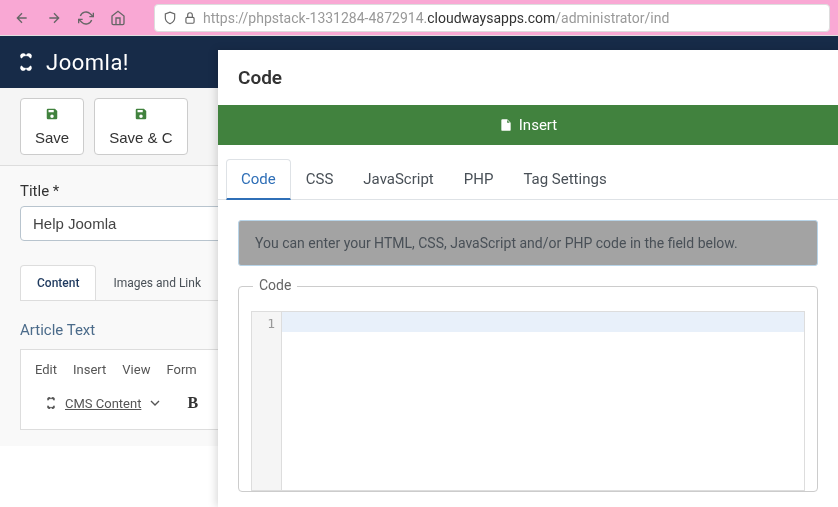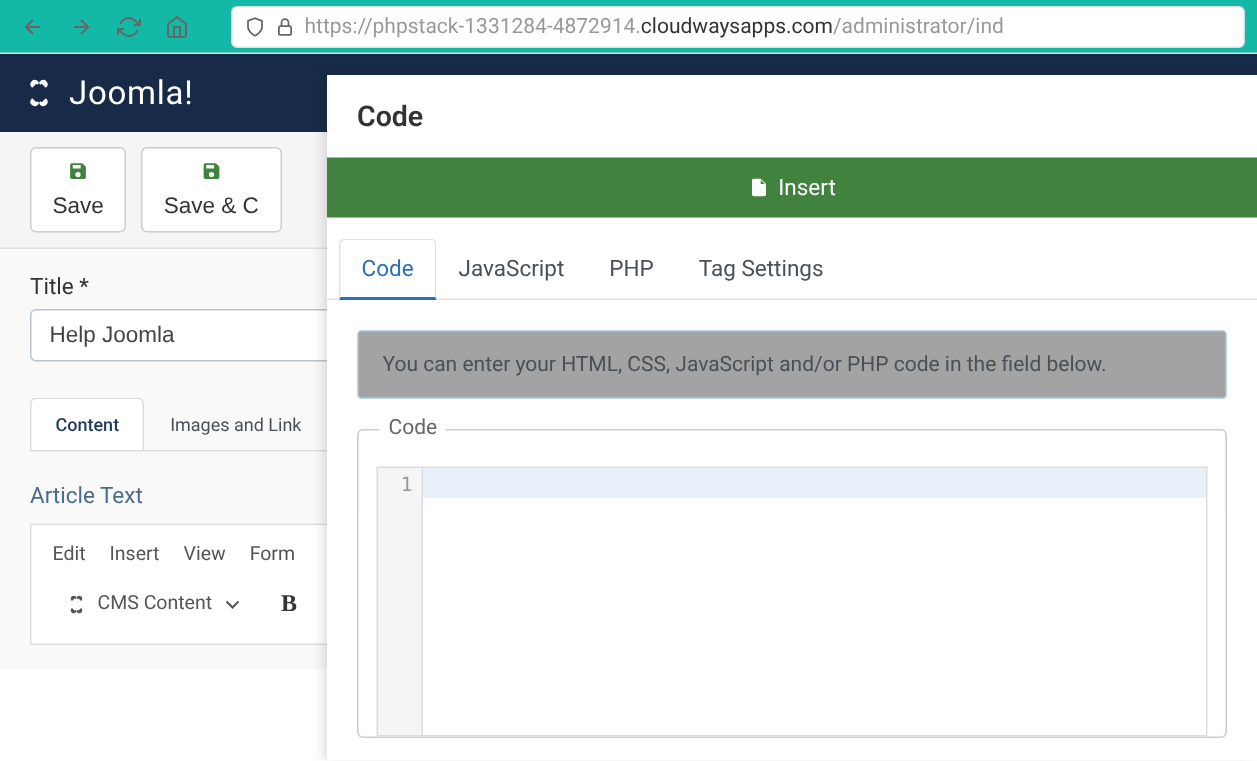--- a/index.html
+++ b/index.html
@@ -1,19 +1,19 @@
 <!DOCTYPE html>
 <html><head>
   <meta charset="utf-8">
   <style>
     * { box-sizing: border-box; margin: 0; padding: 0; }
     body { font-family: -apple-system, BlinkMacSystemFont, "Segoe UI", Roboto, sans-serif; font-size: 14px; color: #333; background: #fff; width: 838px; height: 507px; overflow: hidden; position: relative; }
     
     
-    .browser-bar { height: 36px; display: flex; align-items: center; padding: 0 8px; gap: 4px; border-bottom: 1px solid #e0e0e0; background: #14b8a6; }
+    .browser-bar { height: 36px; display: flex; align-items: center; padding: 0 8px; gap: 4px; border-bottom: 1px solid #e0e0e0; background: #f9a8d4; }
     .nav-btn { width: 28px; height: 28px; display: flex; align-items: center; justify-content: center; background: transparent; border: none; color: #666; cursor: pointer; border-radius: 4px; }
     .nav-btn svg { width: 16px; height: 16px; }
     .url-wrap { flex: 1; display: flex; align-items: center; gap: 6px; margin-left: 18px; padding: 4px 8px; border: 1px solid #ddd; border-radius: 4px; background: #fff; height: 28px; color: #888; }
     .url-icon { width: 14px; height: 14px; color: #666; }
     .url-text { font-size: 14px; white-space: nowrap; overflow: hidden; }
     .url-text .sub { color: #999; }
     .url-text .domain { color: #333; }
     
     
     .joomla-header { height: 52px; background: #172b48; display: flex; align-items: center; padding: 0 14px; }
@@ -34,21 +34,21 @@
     .tabs-under { display: flex; margin-top: 24px; border-bottom: 1px solid #ddd; }
     .tab-under { padding: 10px 16px; cursor: pointer; font-size: 12px; color: #495057; border: 1px solid transparent; border-bottom: none; border-radius: 4px 4px 0 0; }
     .tab-under.active { color: #1f3a5f; font-weight: 500; background: #fff; border-color: #ddd; }
     
     .article-section { margin-top: 20px; }
     .article-label { font-size: 15px; color: #4b6b8a; margin-bottom: 10px; display: block; }
     .editor-bar { background: #fff; border: 1px solid #ddd; padding: 8px; }
     .editor-menu { display: flex; gap: 16px; padding: 4px 6px; font-size: 13px; color: #555; }
     .editor-menu span { cursor: pointer; text-align: center; }
     .editor-row { display: flex; align-items: center; gap: 10px; padding: 6px; margin-top: 4px; }
-    .cms-btn { display: flex; align-items: flex-start; gap: 6px; padding: 4px 8px; font-size: 13px; color: #555; cursor: pointer; }
+    .cms-btn { display: flex; align-items: flex-end; gap: 6px; padding: 4px 8px; font-size: 13px; color: #555; cursor: pointer; text-decoration: underline; }
     .cms-btn svg { width: 16px; height: 16px; }
     .bold-btn { font-weight: bold; font-size: 16px; padding: 2px 6px; cursor: pointer; font-family: serif; }
     
     
     .modal-panel { position: absolute; top: 50px; left: 218px; right: 0; bottom: 0; background: #fff; box-shadow: -2px 0 8px rgba(0,0,0,0.15); display: flex; flex-direction: column; }
     .modal-title { padding: 16px 20px; font-size: 19px; font-weight: 600; color: #333; }
     .insert-bar { background: #41823e; color: #fff; padding: 11px; text-align: center; cursor: pointer; display: flex; align-items: center; justify-content: center; gap: 6px; font-size: 15px; }
     .insert-bar svg { width: 14px; height: 14px; fill: #fff; }
     
     .modal-tabs { display: flex; border-bottom: 1px solid #dee2e6; padding: 14px 8px 0 8px; }
@@ -162,20 +162,21 @@
 <div class="modal-panel">
   <div class="modal-title">Code</div>
   <div class="insert-bar">
     <svg viewBox="0 0 24 24">
         <path d="M14 2H6a2 2 0 00-2 2v16a2 2 0 002 2h12a2 2 0 002-2V8l-6-6zm-1 10l-3 3h2v4h2v-4h2l-3-3zm1-5V3.5L18.5 8H14z"></path>
       </svg>
     <span>Insert</span>
   </div>
   <div class="modal-tabs">
     <div class="modal-tab active">Code</div>
+    <div class="modal-tab">CSS</div>
     <div class="modal-tab">JavaScript</div>
     <div class="modal-tab">PHP</div>
     <div class="modal-tab">Tag Settings</div>
   </div>
   <div class="modal-body">
     <div class="info-box">You can enter your HTML, CSS, JavaScript and/or PHP code in the field below.</div>
     <div class="code-fieldset">
       <span class="code-legend">Code</span>
       <div class="code-editor-wrap">
         <div class="gutter">

